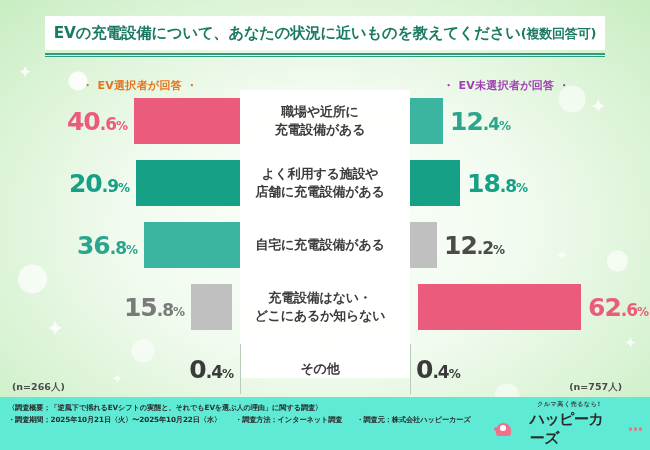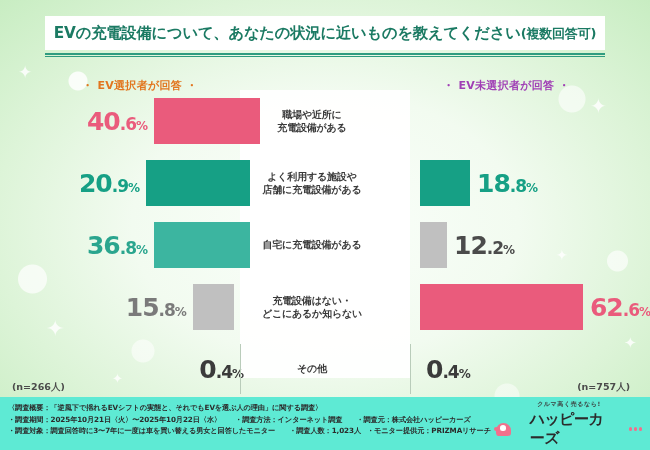--- a/index.html
+++ b/index.html
@@ -48,34 +48,34 @@
   .legend-right { left: 443px; color: #a03fb5; }
 
   .chart {
     position: absolute; left: 0; top: 90px; width: 650px; height: 288px;
   }
   .center-panel {
     position: absolute; left: 240px; top: 0; width: 170px; height: 288px;
     background: rgba(255,255,255,0.93);
   }
   .row {
-    position: absolute; left: 0; width: 650px; display: flex; align-items: center; padding-left: 20px;
+    position: absolute; left: 0; width: 650px; display: flex; align-items: center;
   }
   .half-left {
     width: 240px; display: flex; align-items: center; justify-content: flex-end;
     position: relative; height: 100%;
   }
   .half-right {
     width: 240px; display: flex; align-items: center; justify-content: flex-start;
     position: relative; height: 100%; margin-left: 170px;
   }
   .label-col {
-    position: absolute; left: 240px; width: 144px; height: 100%;
+    position: absolute; left: 248px; width: 144px; height: 100%;
     display: flex; align-items: center; justify-content: center;
-    text-align: center; color: #3b3b3b; font-size: 10px; font-weight: bold;
+    text-align: center; color: #3b3b3b; font-size: 13px; font-weight: bold;
     line-height: 1.35; letter-spacing: -0.2px;
   }
   .bar { height: 46px; }
   .bar-l { border-top-left-radius:0; }
   .val {
     font-weight: bold; letter-spacing: -1px; white-space: nowrap;
   }
   .val .int { font-size: 25px; }
   .val .dec { font-size: 17px; }
   .val .pct { font-size: 12px; }
@@ -84,21 +84,21 @@
 
   .divider-v {
     position: absolute; width: 1px; background: #b9ccba; top: 6px; bottom: 6px;
   }
 
   .n-left {
     position: absolute; left: 12px; top: 381px;
     font-size: 9.5px; color: #4b4b4b; font-weight: bold;
   }
   .n-right {
-    position: absolute; right: 20px; top: 381px;
+    position: absolute; right: 28px; top: 381px;
     font-size: 9.5px; color: #4b4b4b; font-weight: bold;
   }
 
   .footer {
     position: absolute; left: 0; top: 397px; width: 650px; height: 53px;
     background: #5eead4;
   }
   .footer-text {
     position: absolute; left: 8px; top: 5px; width: 500px;
     font-size: 7.2px; color: #2b2b2b; line-height: 1.62; font-weight: bold;
@@ -159,20 +159,24 @@
   <div class="center-panel"></div>
   <div id="rows-host">
       <div class="row" style="top: 0px; height: 62px;">
         <div class="half-left">
           <div class="val val-left" style="color: rgb(234, 91, 124);"><span class="int">40</span><span class="dec">.6</span><span class="pct">%</span></div>
           <div class="bar bar-l" style="width: 106px; background: rgb(234, 91, 124);"></div>
         </div>
         <div class="label-col">
           <span>職場や近所に<br>充電設備がある</span>
         </div>
+        <div class="half-right">
+          <div class="bar" style="width: 33px; background: rgb(60, 181, 160);"></div>
+          <div class="val val-right" style="color: rgb(42, 165, 142);"><span class="int">12</span><span class="dec">.4</span><span class="pct">%</span></div>
+        </div>
       </div>
       <div class="row" style="top: 62px; height: 62px;">
         <div class="half-left">
           <div class="val val-left" style="color: rgb(22, 160, 133);"><span class="int">20</span><span class="dec">.9</span><span class="pct">%</span></div>
           <div class="bar bar-l" style="width: 104px; background: rgb(22, 160, 133);"></div>
         </div>
         <div class="label-col">
           <span>よく利用する施設や<br>店舗に充電設備がある</span>
         </div>
         <div class="half-right">
@@ -223,23 +227,20 @@
 </div>
 
 <div class="n-left">(n=266人)</div>
 <div class="n-right">(n=757人)</div>
 
 <div class="footer">
   <div class="footer-text">
     <div>〈調査概要：「逆風下で揺れるEVシフトの実態と、それでもEVを選ぶ人の理由」に関する調査〉</div>
     <div>
       <span>・調査期間：2025年10月21日〈火〉〜2025年10月22日〈水〉</span><span class="gap"></span><span>・調査方法：インターネット調査</span><span class="gap"></span><span>・調査元：株式会社ハッピーカーズ</span>
-    </div>
-    <div>
-      <span>・調査対象：調査回答時に3〜7年に一度は車を買い替える男女と回答したモニター</span><span class="gap"></span><span>・調査人数：1,023人</span><span class="gap" style="width:6px"></span><span>・モニター提供元：PRIZMAリサーチ</span>
     </div>
   </div>
   <div class="logo">
     <div class="logo-tag">クルマ高く売るなら!</div>
     <div class="logo-main">
       <span class="logo-car"></span>
       <span class="logo-name">ハッピーカーズ</span>
       <span class="logo-dots">
           <i></i>
           <i></i>

